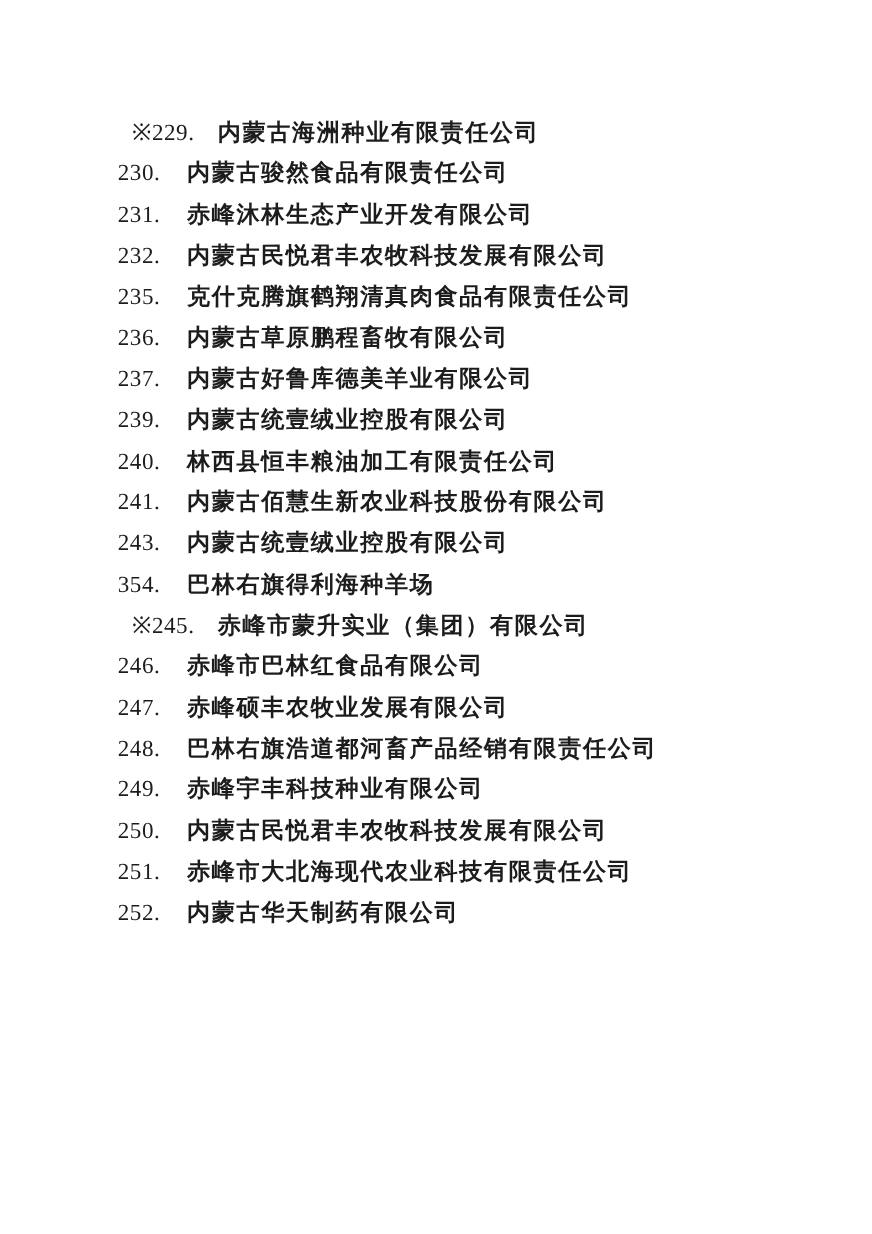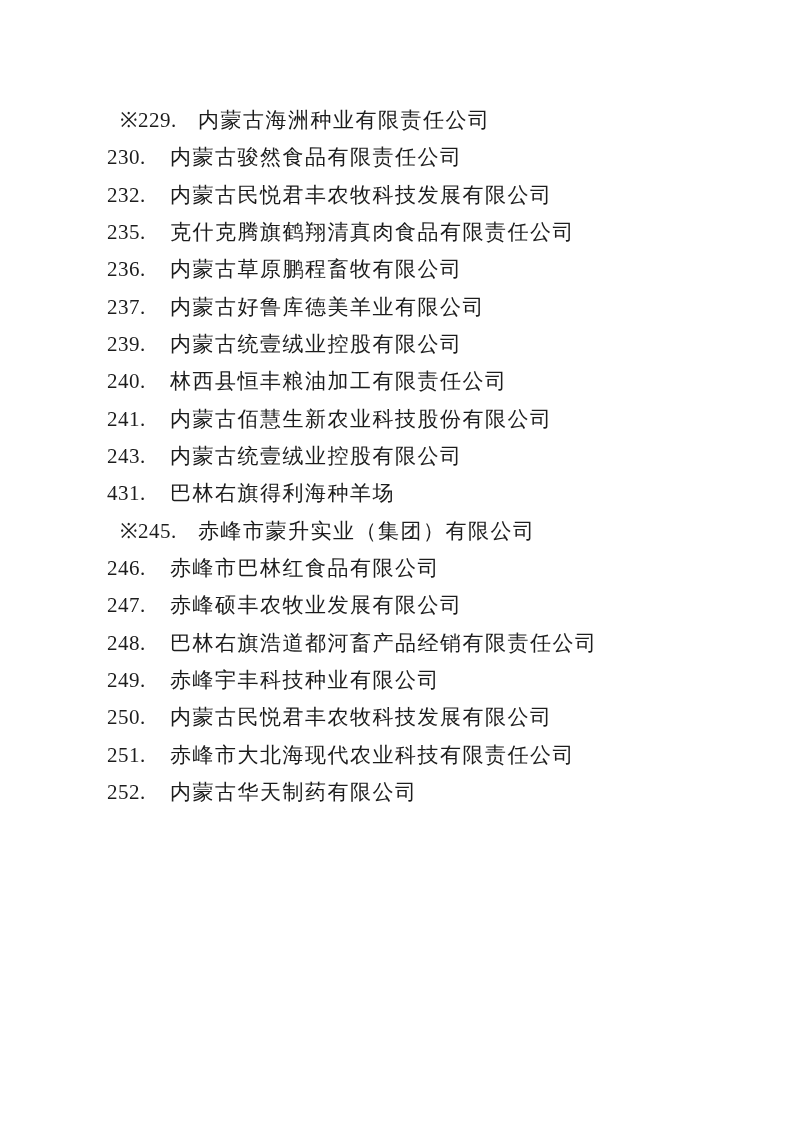--- a/index.html
+++ b/index.html
@@ -38,37 +38,42 @@
   .row.special .num {
     left: 120px;
   }
   .name {
     position: absolute;
     left: 170px;
     top: 0;
     line-height: 37.34px;
     white-space: nowrap;
     letter-spacing: 1.5px;
+    font-weight: bold;
   }
   .row.special .name {
     left: 198px;
   }
 </style>
 </head>
 <body>
 
 <div class="page">
   <div class="list" id="company-list">
       <div class="row special">
         <span class="num"><span>※</span><span>229.</span></span>
         <span class="name">内蒙古海洲种业有限责任公司</span>
       </div>
       <div class="row">
         <span class="num"><span>230.</span></span>
         <span class="name">内蒙古骏然食品有限责任公司</span>
+      </div>
+      <div class="row">
+        <span class="num"><span>231.</span></span>
+        <span class="name">赤峰沐林生态产业开发有限公司</span>
       </div>
       <div class="row">
         <span class="num"><span>232.</span></span>
         <span class="name">内蒙古民悦君丰农牧科技发展有限公司</span>
       </div>
       <div class="row">
         <span class="num"><span>235.</span></span>
         <span class="name">克什克腾旗鹤翔清真肉食品有限责任公司</span>
       </div>
       <div class="row">
@@ -89,21 +94,21 @@
       </div>
       <div class="row">
         <span class="num"><span>241.</span></span>
         <span class="name">内蒙古佰慧生新农业科技股份有限公司</span>
       </div>
       <div class="row">
         <span class="num"><span>243.</span></span>
         <span class="name">内蒙古统壹绒业控股有限公司</span>
       </div>
       <div class="row">
-        <span class="num"><span>431.</span></span>
+        <span class="num"><span>354.</span></span>
         <span class="name">巴林右旗得利海种羊场</span>
       </div>
       <div class="row special">
         <span class="num"><span>※</span><span>245.</span></span>
         <span class="name">赤峰市蒙升实业（集团）有限公司</span>
       </div>
       <div class="row">
         <span class="num"><span>246.</span></span>
         <span class="name">赤峰市巴林红食品有限公司</span>
       </div>

